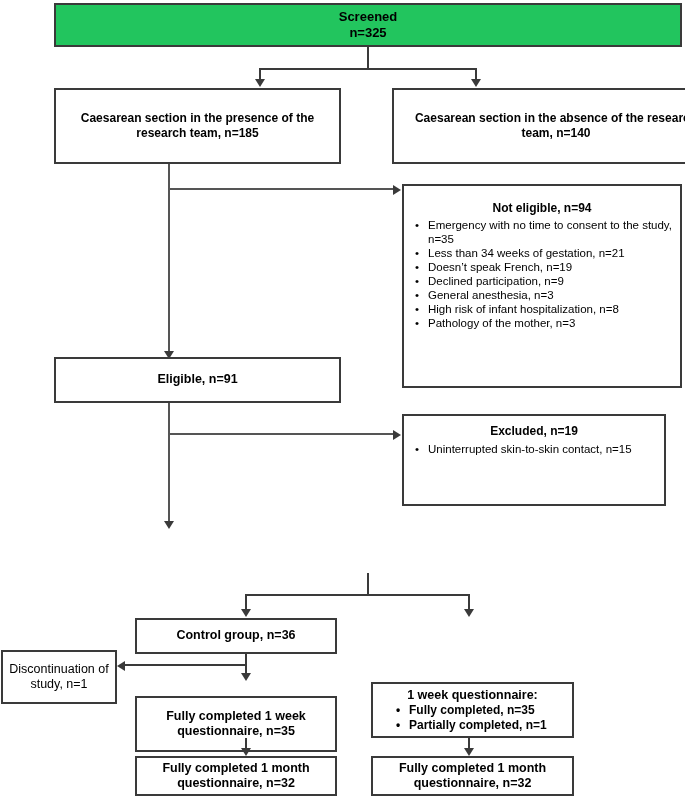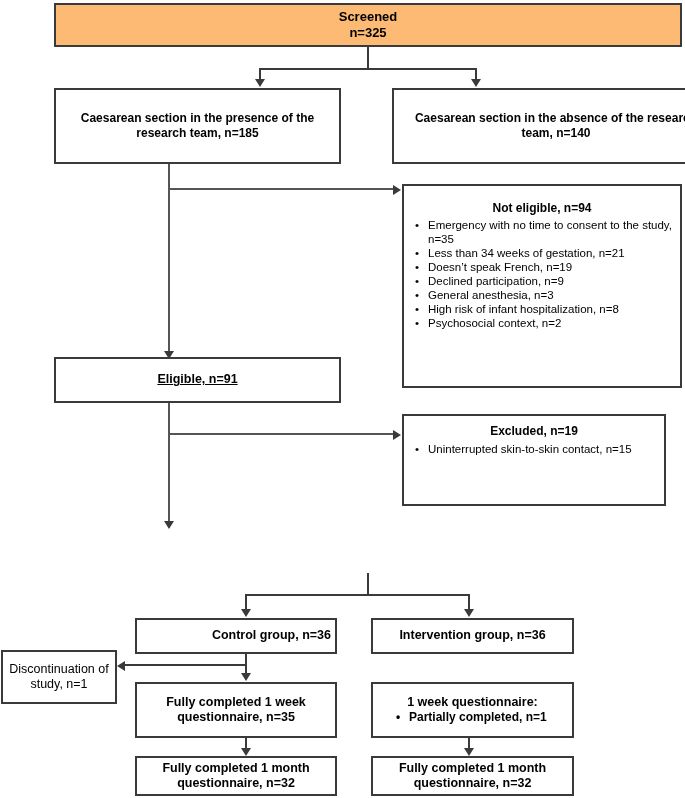--- a/index.html
+++ b/index.html
@@ -20,21 +20,21 @@
     position: absolute;
     box-sizing: border-box;
     border: 2px solid #3a3a3a;
     background: #ffffff;
     display: flex;
     flex-direction: column;
     justify-content: center;
     color: #000000;
   }
   .box.shaded {
-    background: #fdba74;
+    background: #22c55e;
   }
   .title {
     font-weight: bold;
     text-align: center;
     line-height: 1.22;
     padding: 0 4px;
   }
   .title.plain {
     font-weight: normal;
   }
@@ -129,26 +129,26 @@
 
   <div class="box" style="left:402px; top:184px; width:280px; height:204px; justify-content:flex-start; padding-top:15px;">
     <div class="title" style="font-size:12px; margin-bottom:2px;">Not eligible, n=94</div>
     <ul class="bullets" style="font-size:11.5px;">
       <li>Emergency with no time to consent to the study, n=35</li>
       <li>Less than 34 weeks of gestation, n=21</li>
       <li>Doesn’t speak French, n=19</li>
       <li>Declined participation, n=9</li>
       <li>General anesthesia, n=3</li>
       <li>High risk of infant hospitalization, n=8</li>
-      <li>Psychosocial context, n=2</li>
+      <li>Pathology of the mother, n=3</li>
     </ul>
   </div>
 
   <div class="box" style="left:54px; top:357px; width:287px; height:46px;">
-    <div class="title" style="font-size:12.5px;text-decoration:underline;">Eligible, n=91</div>
+    <div class="title" style="font-size:12.5px;">Eligible, n=91</div>
   </div>
 
   <div class="vline light" style="left:168px; top:403px; height:122px;"></div>
   <div class="arrow-down" style="left:164px; top:521px;"></div>
   <div class="hline light" style="left:168px; top:433px; width:226px;"></div>
   <div class="arrow-right" style="left:393px; top:430px;"></div>
 
   <div class="box" style="left:402px; top:414px; width:264px; height:92px; justify-content:flex-start; padding-top:8px;">
     <div class="title" style="font-size:12px; margin-bottom:3px;">Excluded, n=19</div>
     <ul class="bullets" style="font-size:11.5px;">
@@ -157,44 +157,42 @@
   </div>
 
 
   <div class="vline" style="left:367px; top:573px; height:22px;"></div>
   <div class="hline" style="left:245px; top:594px; width:225px;"></div>
   <div class="vline" style="left:245px; top:594px; height:16px;"></div>
   <div class="arrow-down" style="left:241px; top:609px;"></div>
   <div class="vline" style="left:468px; top:594px; height:16px;"></div>
   <div class="arrow-down" style="left:464px; top:609px;"></div>
 
-  <div class="box" style="left:135px; top:618px; width:202px; height:36px;align-items:flex-end;">
+  <div class="box" style="left:135px; top:618px; width:202px; height:36px;">
     <div class="title" style="font-size:12.5px;">Control group, n=36</div>
   </div>
 
-  <div class="box" style="left:371px; top:618px; width:203px; height:36px;">
-    <div class="title" style="font-size:12.5px;">Intervention group, n=36</div>
-  </div>
 
   <div class="vline" style="left:245px; top:654px; height:22px;"></div>
   <div class="arrow-down" style="left:241px; top:673px;"></div>
   <div class="hline" style="left:125px; top:664px; width:121px;"></div>
   <div class="arrow-left" style="left:117px; top:661px;"></div>
 
   <div class="box" style="left:1px; top:650px; width:116px; height:54px;">
     <div class="title plain" style="font-size:12.5px;">Discontinuation of study, n=1</div>
   </div>
 
-  <div class="box" style="left:135px; top:682px; width:202px; height:56px;">
+  <div class="box" style="left:135px; top:696px; width:202px; height:56px;">
     <div class="title" style="font-size:12.5px;">Fully completed 1 week questionnaire, n=35</div>
   </div>
 
   <div class="box" style="left:371px; top:682px; width:203px; height:56px; justify-content:center; padding-top:0;">
     <div class="title" style="font-size:12.5px;">1 week questionnaire:</div>
     <ul class="bullets bold centeredblock" style="font-size:12px;">
+      <li>Fully completed, n=35</li>
       <li>Partially completed, n=1</li>
     </ul>
   </div>
 
   <div class="vline" style="left:245px; top:738px; height:14px;"></div>
   <div class="arrow-down" style="left:241px; top:748px;"></div>
   <div class="vline" style="left:468px; top:738px; height:14px;"></div>
   <div class="arrow-down" style="left:464px; top:748px;"></div>
 
   <div class="box" style="left:135px; top:756px; width:202px; height:40px;">

